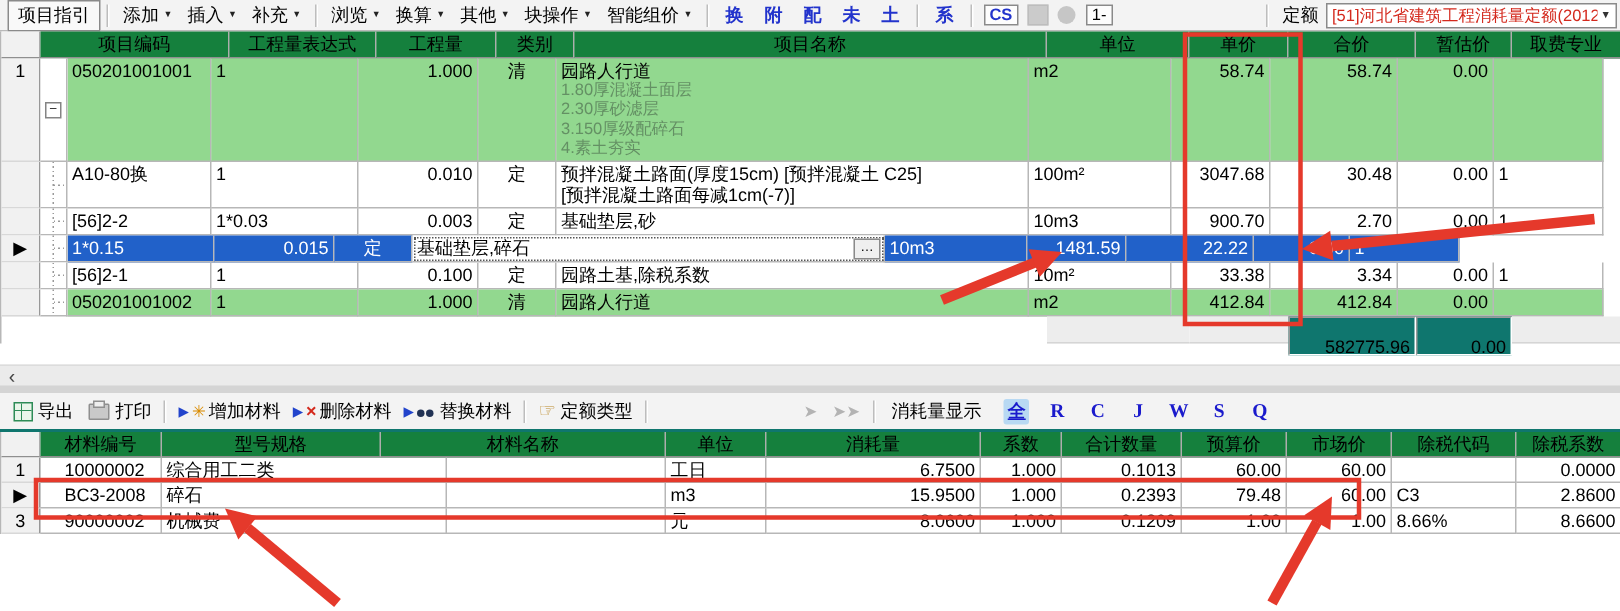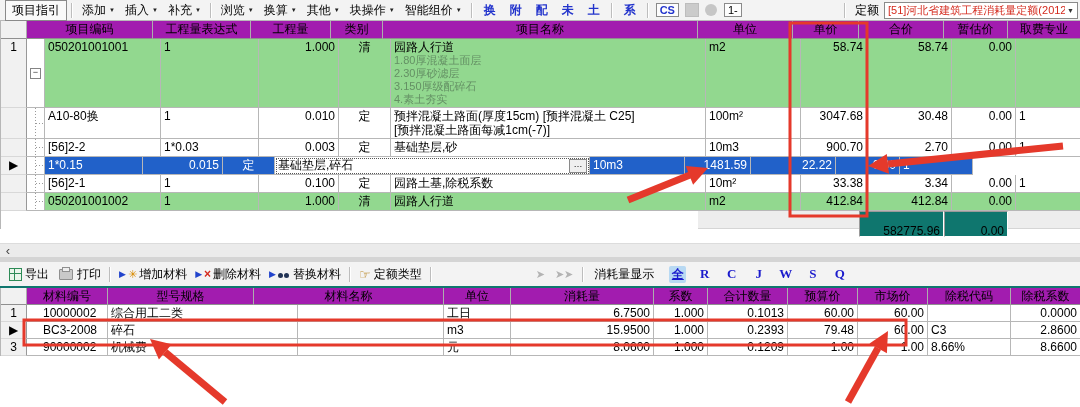--- a/index.html
+++ b/index.html
@@ -26,30 +26,30 @@
   .quota-select{display:flex;align-items:center;border:1px solid #8a8a8a;background:#fff;
                 height:17px;width:194px;padding:0 3px;box-sizing:border-box;}
   .quota-text{color:#d4291d;font-size:11px;overflow:hidden;white-space:nowrap;flex:1;}
   .quota-caret{font-size:7px;color:#333;margin-left:2px;}
 
   
   .mrow{display:flex;align-items:stretch;}
   .cell{box-sizing:border-box;flex:0 0 auto;border-right:1px solid #b7b7b7;border-bottom:1px solid #b7b7b7;
         padding:1px 3px;overflow:hidden;white-space:nowrap;line-height:15px;min-height:18px;}
   .al{text-align:left}.ar{text-align:right}.ac{text-align:center}
-  .hc{background:#a21caf;text-align:center;border-right:1px solid #adadad;border-bottom:1px solid #8f8f8f;}
+  .hc{background:#15803d;text-align:center;border-right:1px solid #adadad;border-bottom:1px solid #8f8f8f;}
 
   
   .main-table{position:absolute;top:21px;left:0;width:1080px;border-left:1px solid #b7b7b7;}
   .h-corner{width:26px;background:#f1f1f1;}
   .h-code{width:126px;}
   .c-num{width:26px;background:#f1f1f1;text-align:center;border-right:1px solid #989898;
          border-bottom:1px solid #d8d8d8;}
   .c-tree{width:18px;background:#fff;position:relative;}
-  .c-code{width:116px}.c-expr{width:98px}.c-qty{width:80px}.c-cat{width:52px}
+  .c-code{width:96px}.c-expr{width:98px}.c-qty{width:80px}.c-cat{width:52px}
   .c-name{width:315px}.c-unit{width:95px}.c-price{width:66px}.c-total{width:85px}
   .c-est{width:64px}.c-spec{width:73px}
   .mhead .cell{height:18px;line-height:15px;}
   .green>.cell:not(.c-num):not(.c-tree){background:#92d88f;}
   .selected>.cell:not(.c-num):not(.c-tree){background:#2161c9;color:#fff;}
   .selected>.edit{background:#fff !important;color:#000 !important;position:relative;
                   outline:1px dotted #555;outline-offset:-2px;}
   .nline{line-height:14px;}
   .desc{font-size:11px;line-height:13px;color:#649064;}
   .minusbox{display:block;width:9px;height:9px;margin:28px auto 0;border:1px solid #848484;

